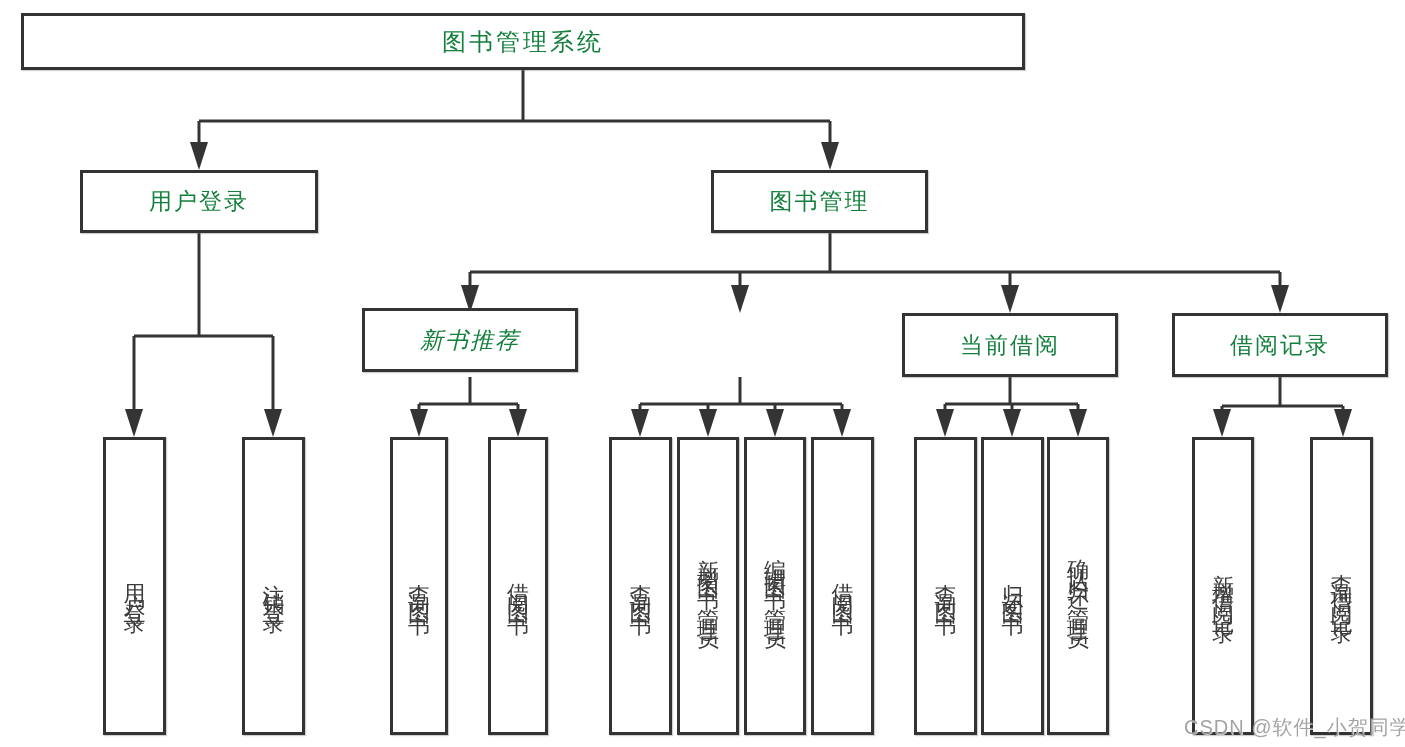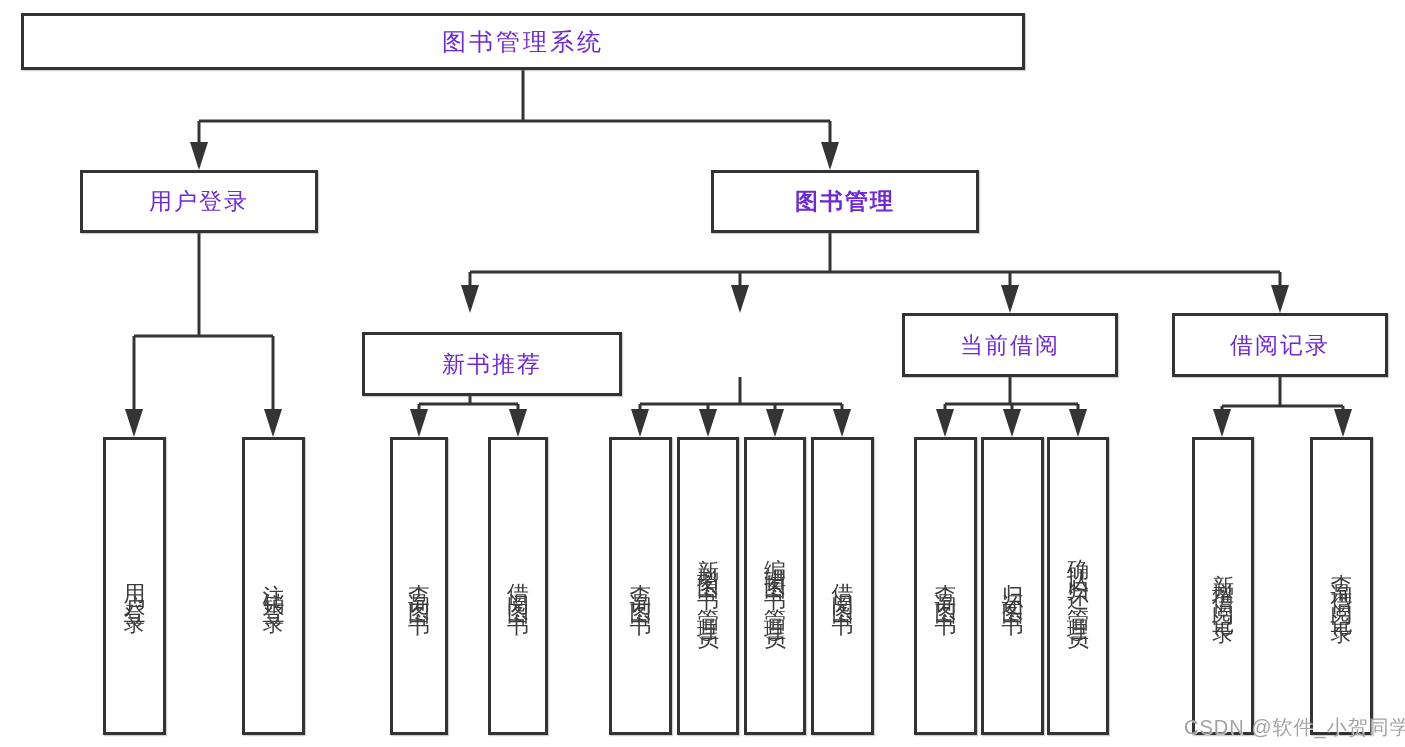--- a/index.html
+++ b/index.html
@@ -20,21 +20,21 @@
     border: 3px solid #333333;
     display: flex;
     align-items: center;
     justify-content: center;
     z-index: 2;
     box-shadow: 1px 1px 1px rgba(120,120,120,0.35);
   }
   .hlabel {
     font-size: 23px;
     letter-spacing: 2px;
-    color: #6d28d9;
+    color: #15803d;
     white-space: nowrap;
   }
   .root .hlabel { font-size: 24px; letter-spacing: 3px; }
   .vlabel {
     writing-mode: vertical-rl;
     text-orientation: mixed;
     font-size: 22px;
     line-height: 1;
     letter-spacing: 10px;
     color: #3b3b3b;
@@ -125,25 +125,25 @@
     </g>
   </svg>
 
   <div class="node root" style="left:21px; top:13px; width:1004px; height:57px;">
     <span class="hlabel">图书管理系统</span>
   </div>
 
   <div class="node" style="left:80px; top:170px; width:238px; height:63px;">
     <span class="hlabel">用户登录</span>
   </div>
-  <div class="node" style="left:711px; top:170px; width:268px; height:63px;font-weight:bold;">
+  <div class="node" style="left:711px; top:170px; width:217px; height:63px;">
     <span class="hlabel">图书管理</span>
   </div>
 
-  <div class="node" style="left:362px; top:332px; width:260px; height:64px;">
+  <div class="node" style="left:362px; top:308px; width:216px; height:64px;font-style:italic;">
     <span class="hlabel">新书推荐</span>
   </div>
   <div class="node" style="left:902px; top:313px; width:216px; height:64px;">
     <span class="hlabel">当前借阅</span>
   </div>
   <div class="node" style="left:1172px; top:313px; width:216px; height:64px;">
     <span class="hlabel">借阅记录</span>
   </div>
 
   <div class="node leaf" style="left:103px; top:437px; width:63px; height:298px;">

